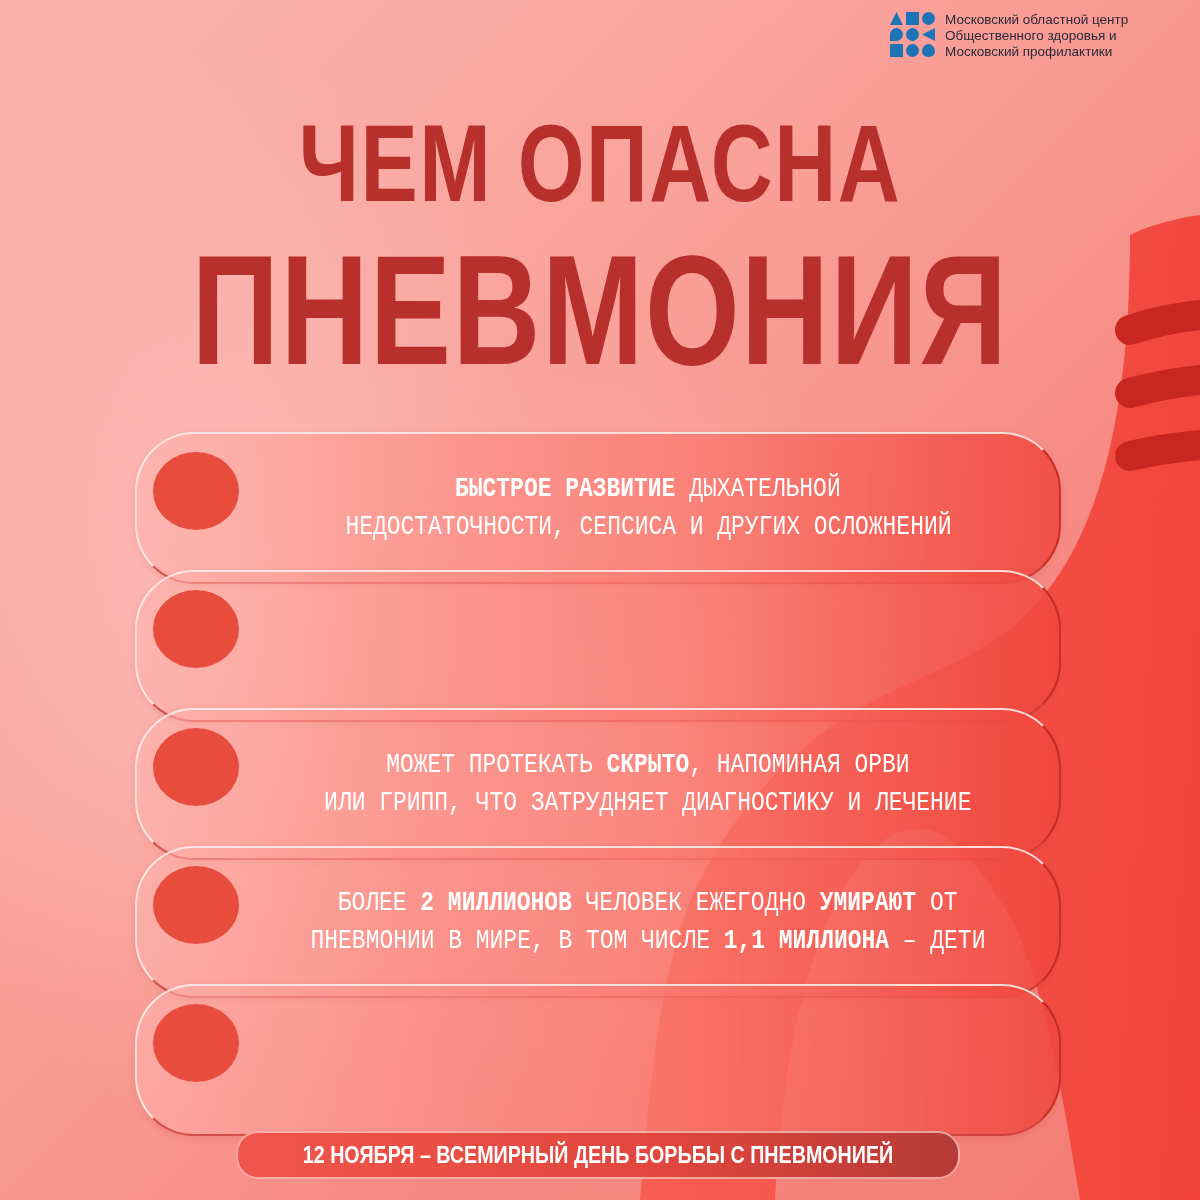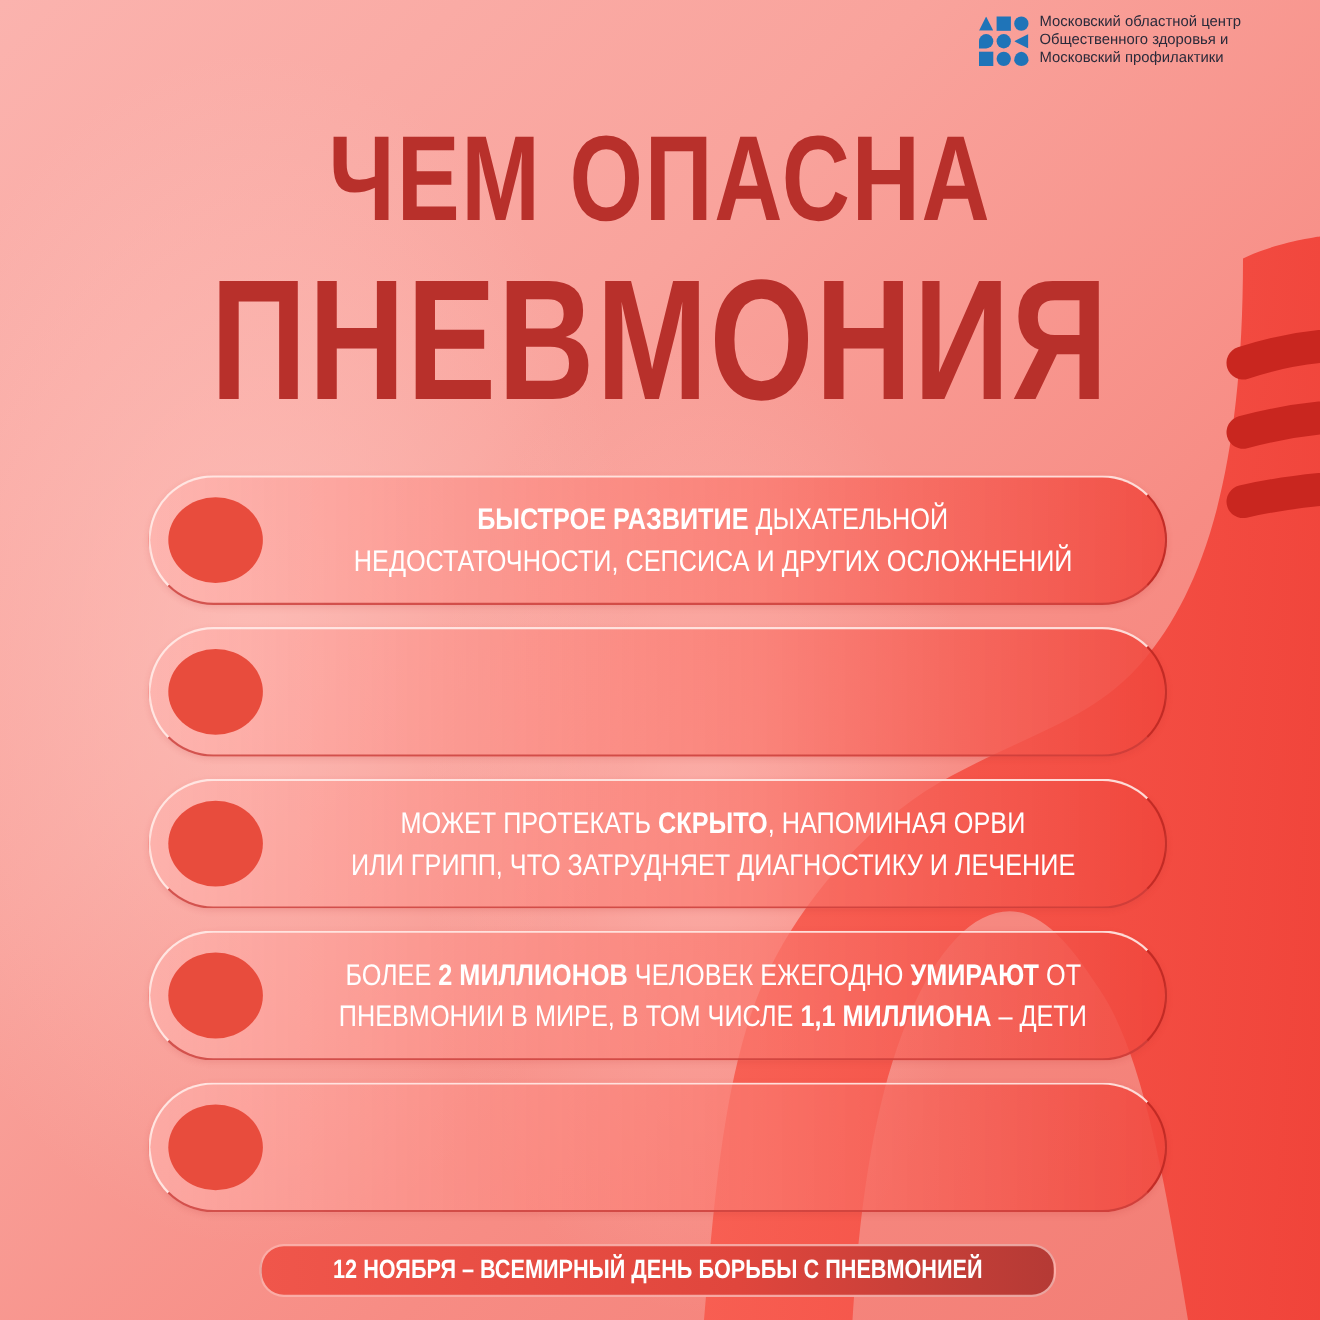--- a/index.html
+++ b/index.html
@@ -7,34 +7,34 @@
     width: 1200px; height: 1200px; overflow: hidden; position: relative;
     font-family: "Liberation Sans", "DejaVu Sans", sans-serif;
     background: linear-gradient(135deg, #fbb3ae 0%, #f9a39c 35%, #f78c84 65%, #f27b72 100%);
   }
   .bg-blob1 { position: absolute; left: -120px; top: 40px; width: 700px; height: 1100px; border-radius: 50%;
     background: radial-gradient(ellipse at center, rgba(255,205,200,0.55), rgba(255,190,185,0) 70%); }
   .bg-blob2 { position: absolute; left: 380px; top: 300px; width: 520px; height: 900px; border-radius: 50%;
     background: radial-gradient(ellipse at center, rgba(255,200,195,0.5), rgba(255,200,195,0) 70%); }
   .bronchus { position: absolute; left: 0; top: 0; width: 1200px; height: 1200px; pointer-events: none; }
 
-  .logo { position: absolute; left: 890px; top: 12px; display: flex; align-items: flex-end; gap: 10px; }
+  .logo { position: absolute; left: 890px; top: 12px; display: flex; align-items: flex-start; gap: 10px; }
   .logo-mark { display: grid; grid-template-columns: repeat(3, 13px); grid-gap: 3px; }
   .logo-mark span { width: 13px; height: 13px; background: #1f74b8; display: block; }
   .logo-text { color: #2a2a3a; font-size: 13.5px; line-height: 16px; }
 
   .title { position: absolute; left: 0; width: 1200px; text-align: center; color: #b8302b;
     font-family: "Liberation Sans", sans-serif; font-weight: bold; letter-spacing: 2px; }
   .title1 { top: 108px; font-size: 110px; line-height: 110px; transform: scaleX(0.78); }
   .title2 { top: 232px; font-size: 156px; line-height: 156px; transform: scaleX(0.78); }
 
-  .card { position: absolute; left: 135px; width: 926px; height: 118px; border-radius: 59px;
+  .card { position: absolute; left: 135px; width: 926px; height: 152px; border-radius: 59px;
     background: linear-gradient(90deg, rgba(255,180,175,0.55) 0%, rgba(250,120,110,0.75) 60%, rgba(240,70,60,0.85) 100%);
     border: 2px solid rgba(255,235,232,0.9); border-right-color: rgba(190,40,35,0.9); border-bottom-color: rgba(200,60,55,0.8);
-    box-sizing: border-box; box-shadow: 0 2px 6px rgba(180,50,45,0.15); }
+    box-sizing: border-box; box-shadow: 0 2px 6px rgba(180,50,45,0.15); font-family: Liberation Mono, monospace; }
   .card .dot { position: absolute; left: 16px; top: 18px; width: 86px; height: 78px; border-radius: 50%; background: #e84c3d; }
   .card .text { position: absolute; left: 110px; right: 10px; top: 0; bottom: 0; display: flex; flex-direction: column;
     justify-content: center; align-items: center; color: #fff; font-size: 27px; line-height: 38px; text-align: center;
     white-space: nowrap; }
   .card .line { transform: scaleX(0.85); }
   .b { font-weight: bold; }
 
   .footer { position: absolute; left: 236px; top: 1131px; width: 724px; height: 48px; border-radius: 22px; box-sizing: border-box;
     background: linear-gradient(90deg, #f0564b 0%, #e0463d 60%, #b53a35 100%); border: 2px solid rgba(255,210,205,0.7);
     display: flex; align-items: center; justify-content: center; color: #fff; font-size: 24px; font-weight: bold; white-space: nowrap; }

